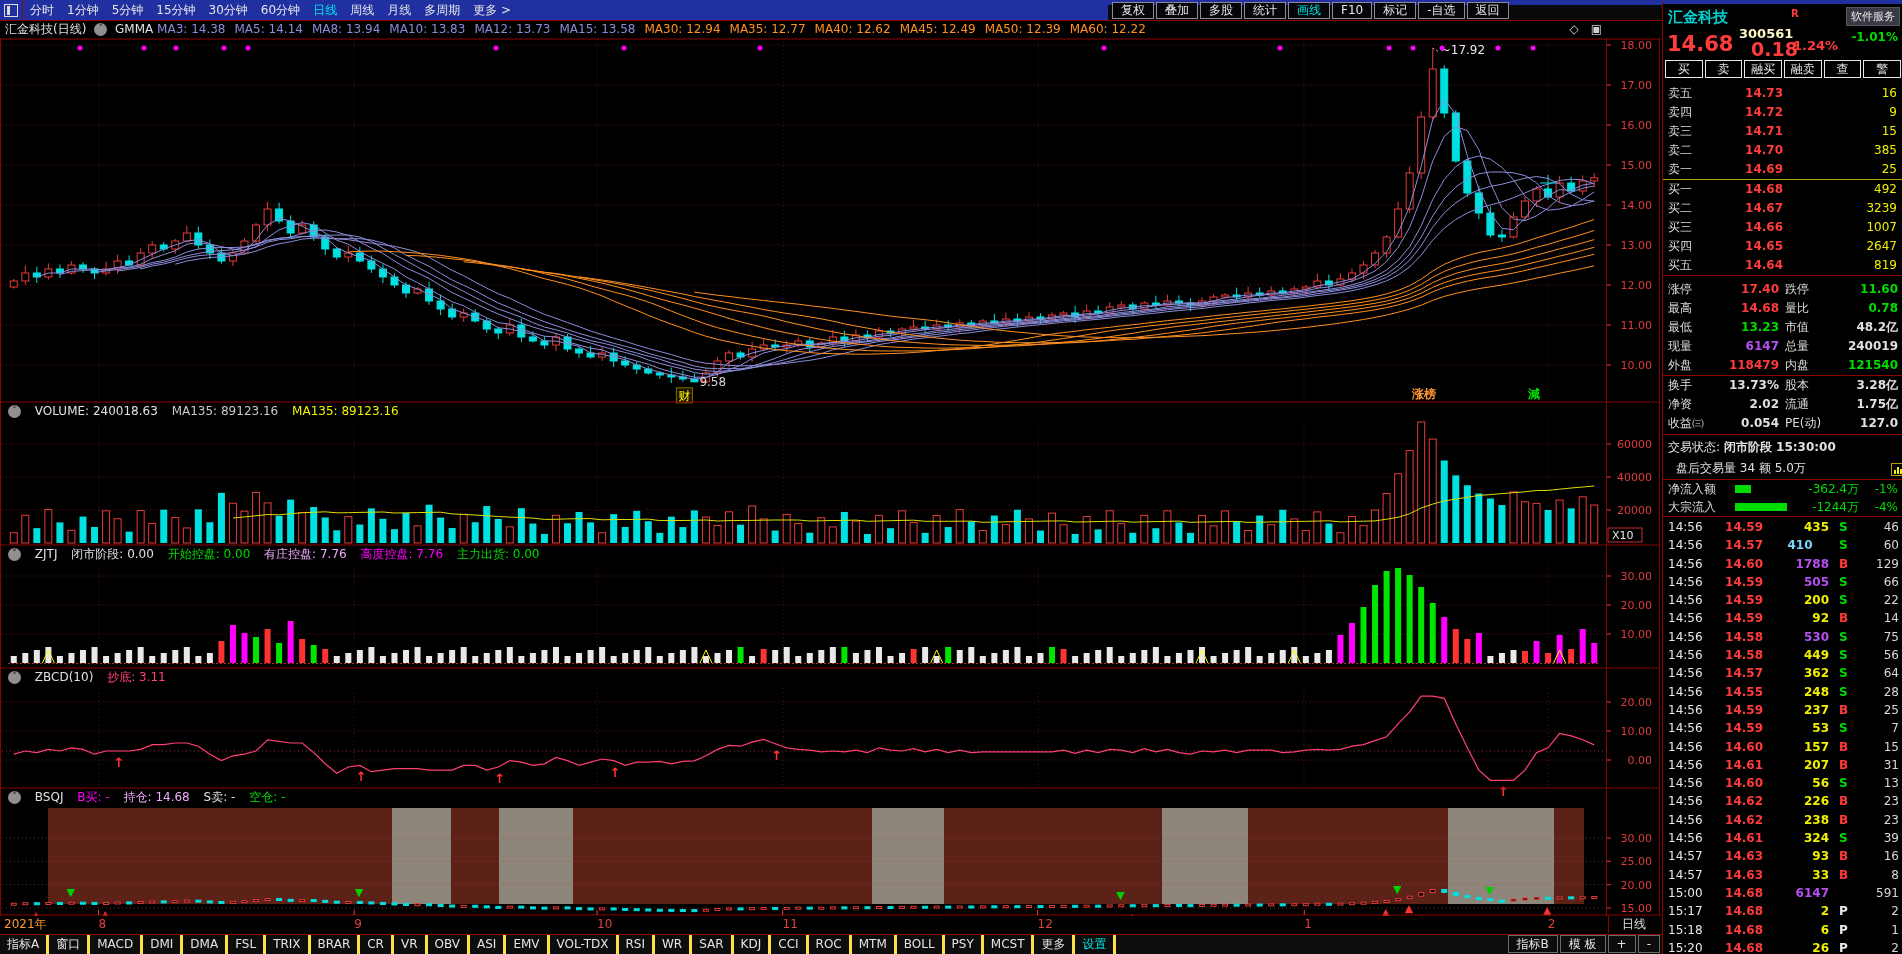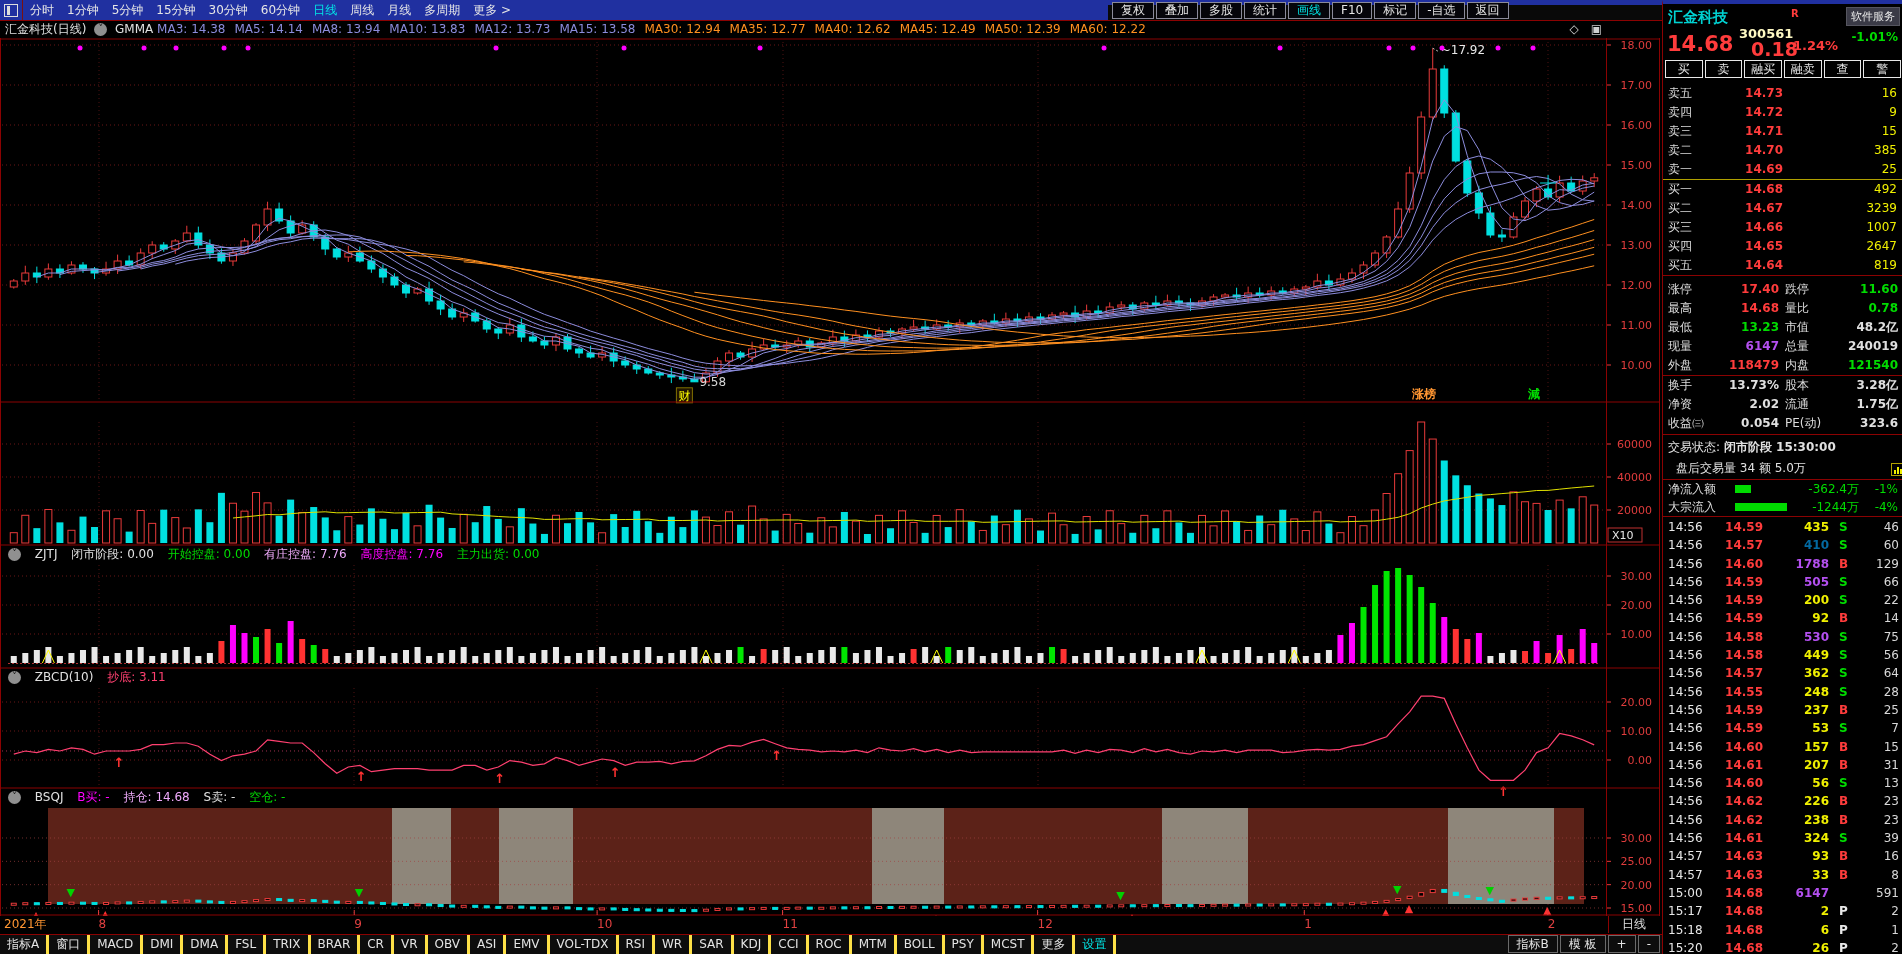--- a/index.html
+++ b/index.html
@@ -1003,20 +1003,26 @@
         <line x1="1659.5" y1="0" x2="1659.5" y2="878" st="0" stroke="#8b0202"></line>
         <line x1="98.56" y1="872" x2="98.56" y2="877" stroke="#e03c3c"></line>
         <line x1="354.24" y1="872" x2="354.24" y2="877" stroke="#e03c3c"></line>
         <line x1="597.12" y1="872" x2="597.12" y2="877" stroke="#e03c3c"></line>
         <line x1="782.56" y1="872" x2="782.56" y2="877" stroke="#e03c3c"></line>
         <line x1="1037.6" y1="872" x2="1037.6" y2="877" stroke="#e03c3c"></line>
         <line x1="1304.3200000000002" y1="872" x2="1304.3200000000002" y2="877" stroke="#e03c3c"></line>
         <line x1="1547.8400000000001" y1="872" x2="1547.8400000000001" y2="877" stroke="#e03c3c"></line>
       </svg>
 
+    <div class="panerow" style="top:382px">
+      <span class="collapse-ic">˅</span>
+      <span class="w">VOLUME: 240018.63</span>
+      <span class="dim">MA135: 89123.16</span>
+      <span class="y">MA135: 89123.16</span>
+    </div>
     <div class="panerow" style="top:525px">
       <span class="collapse-ic">˅</span>
       <span class="w">ZJTJ</span>
       <span class="w">闭市阶段: 0.00</span>
       <span class="g">开始控盘: 0.00</span>
       <span class="r">有庄控盘: 7.76</span>
       <span class="mg">高度控盘: 7.76</span>
       <span class="g">主力出货: 0.00</span>
     </div>
     <div class="panerow" style="top:648px">
@@ -1163,21 +1169,21 @@
         <div class="strow">
           <span class="a">净资</span>
           <span class="b" style="color: rgb(224, 224, 224);">2.02</span>
           <span class="c">流通</span>
           <span class="d" style="color: rgb(224, 224, 224);">1.75亿</span>
         </div>
         <div class="strow">
           <span class="a">收益㈢</span>
           <span class="b" style="color: rgb(224, 224, 224);">0.054</span>
           <span class="c">PE(动)</span>
-          <span class="d" style="color: rgb(224, 224, 224);">323.6</span>
+          <span class="d" style="color: rgb(224, 224, 224);">127.0</span>
         </div>
       </div>
     <div class="hsep" style="top:430px"></div>
     <div id="p-status">
       <span style="margin-left:5px" class="w">交易状态:</span>
       <span class="w" style="font-weight:bold">闭市阶段 15:30:00</span>
     </div>
     <div id="p-after">
       <span style="margin-left:5px" class="w">盘后交易量 34 额 5.0万</span>
       <span class="ah-icon">
@@ -1206,21 +1212,21 @@
         <div class="tkrow">
           <span class="t1">14:56</span>
           <span class="t2">14.59</span>
           <span class="t3" style="color: rgb(240, 240, 0);">435</span>
           <span class="t4" style="color: rgb(0, 220, 0);">S</span>
           <span class="t5">46</span>
         </div>
         <div class="tkrow">
           <span class="t1">14:56</span>
           <span class="t2">14.57</span>
-          <span class="t3" style="color: #0369a1;">410</span>
+          <span class="t3" style="color: #7dd3fc; text-align: center;">410</span>
           <span class="t4" style="color: rgb(0, 220, 0);">S</span>
           <span class="t5">60</span>
         </div>
         <div class="tkrow">
           <span class="t1">14:56</span>
           <span class="t2">14.60</span>
           <span class="t3" style="color: rgb(180, 80, 240);">1788</span>
           <span class="t4" style="color: rgb(255, 60, 60);">B</span>
           <span class="t5">129</span>
         </div>

